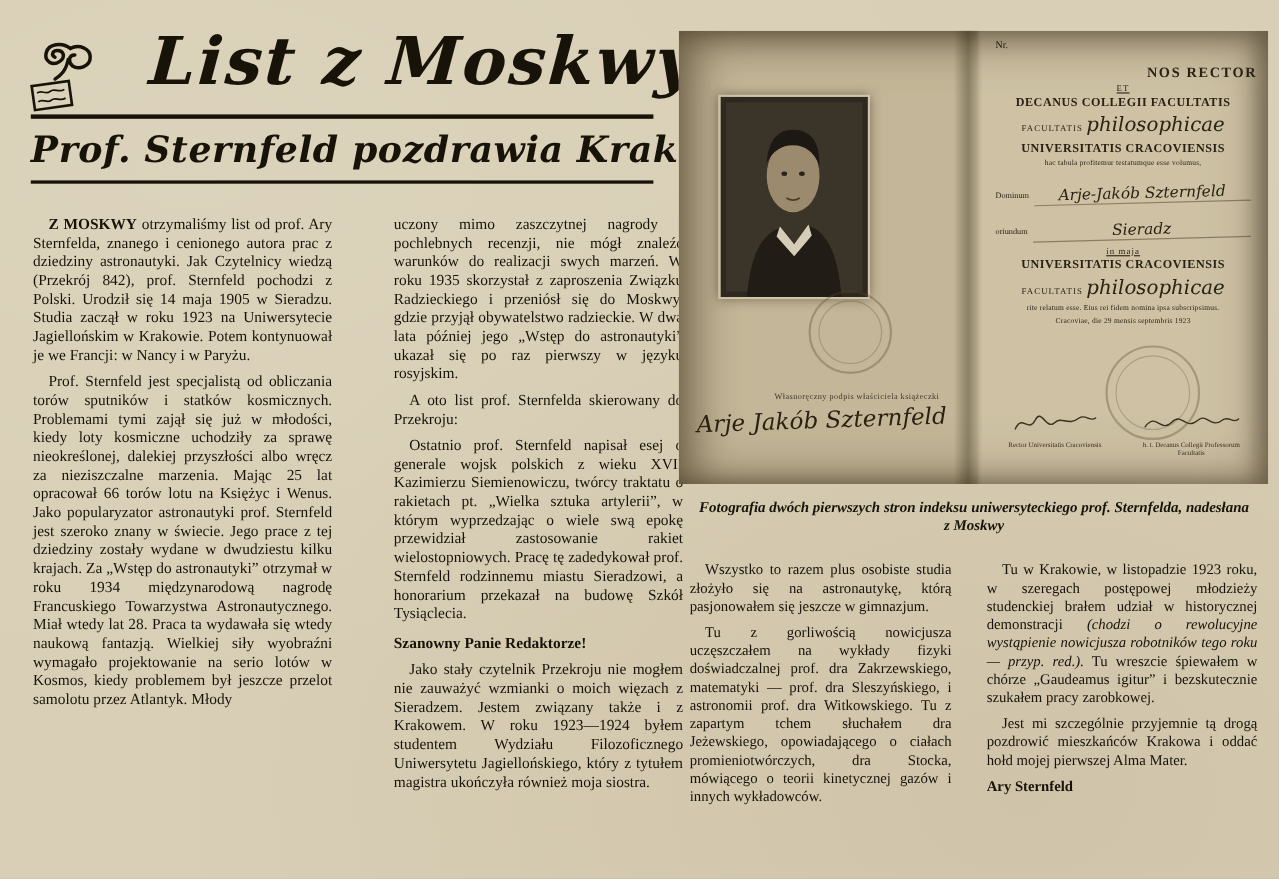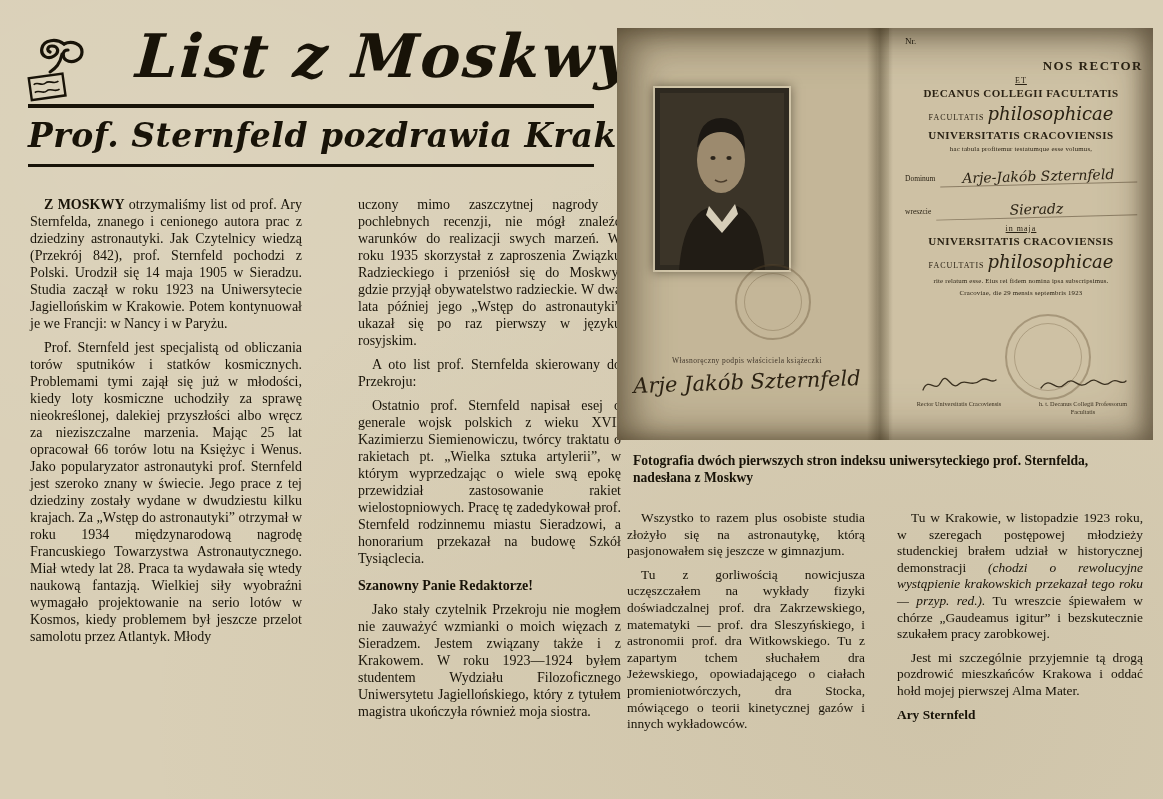--- a/index.html
+++ b/index.html
@@ -57,20 +57,21 @@
   }
 
   .portrait {
     position:absolute; left:36px; top:58px; width:134px; height:182px;
     border:2px solid rgba(235,225,200,.35); box-shadow:0 0 10px rgba(30,22,10,.5);
   }
   .sig-label {
     position:absolute; left:0; top:328px; width:260px; text-align:center;
     font-size:7.5px; letter-spacing:.4px; color:#40362а;
     color:#40362a;
+    padding-left:32px;
   }
   .owner-sig {
     position:absolute; left:0; top:342px; width:260px; text-align:center;
     font-family:"DejaVu Serif", serif; font-style:italic; font-size:21px;
     transform:rotate(-2deg); color:#2b2112;
   }
 
   .nr-label { position:absolute; left:288px; top:8px; font-size:9px; }
   .doc-right { position:absolute; left:282px; top:30px; width:244px; text-align:center; color:#2a2214; }
   .doc-right .big   { font-weight:bold; font-size:13px; letter-spacing:1.5px; margin:0 0 2px;text-align:right; }
@@ -91,22 +92,22 @@
   .stamp {
     position:absolute; border:2px solid rgba(95,75,45,.35); border-radius:50%;
   }
   .stamp::after {
     content:""; position:absolute; inset:7px; border:1px solid rgba(95,75,45,.30); border-radius:50%;
   }
   .stamp1 { left:118px; top:236px; width:72px; height:72px; }
   .stamp2 { left:388px; top:286px; width:82px; height:82px; }
 
   .photo-caption {
-    position:absolute; left:633px; top:452px; width:505px; text-align:left;
-    font-weight:bold; font-size:13.6px; line-height:17px;
+    position:absolute; left:633px; top:452px; width:505px; text-align:center;
+    font-style:italic; font-weight:bold; font-size:13.6px; line-height:17px;
   }
 </style>
 </head>
 <body>
 
 <div class="page">
 
   <svg class="logo" viewBox="0 0 78 66">
     <path d="M38 6 C30 0 18 2 16 10 C14 18 22 22 28 18 C34 14 32 8 26 8 C22 8 20 12 24 14" fill="none" stroke="#181308" stroke-width="3.2" stroke-linecap="round"></path>
     <path d="M38 6 C46 2 56 6 56 14 C56 22 46 26 40 22 C36 19 36 12 42 12" fill="none" stroke="#181308" stroke-width="3.2" stroke-linecap="round"></path>
@@ -164,21 +165,21 @@
         <span>FACULTATIS</span>
         <span class="hw">philosophicae</span>
       </div>
       <div class="med">UNIVERSITATIS CRACOVIENSIS</div>
       <div class="tiny">hac tabula profitemur testatumque esse volumus,</div>
       <div class="fillrow">
         <span>Dominum</span>
         <span class="hw">Arje-Jakób Szternfeld</span>
       </div>
       <div class="fillrow">
-        <span>wreszcie</span>
+        <span>oriundum</span>
         <span class="hw">Sieradz</span>
       </div>
       <div class="tinyc">in maja</div>
       <div class="med">UNIVERSITATIS CRACOVIENSIS</div>
       <div class="hwrow">
         <span>FACULTATIS</span>
         <span class="hw">philosophicae</span>
       </div>
       <div class="tiny">rite relatum esse. Eius rei fidem nomina ipsa subscripsimus.</div>
       <div class="tiny">Cracoviae, die 29 mensis septembris 1923</div>
@@ -204,18 +205,18 @@
   </div>
 
   <div class="photo-caption">Fotografia dwóch pierwszych stron indeksu uniwersyteckiego prof. Sternfelda, nadesłana z Moskwy</div>
 
   <div class="col col3">
     <p>Wszystko to razem plus osobiste studia złożyło się na astronautykę, którą pasjonowałem się jeszcze w gimnazjum.</p>
     <p>Tu z gorliwością nowicjusza uczęszczałem na wykłady fizyki doświadczalnej prof. dra Zakrzewskiego, matematyki — prof. dra Sleszyńskiego, i astronomii prof. dra Witkowskiego. Tu z zapartym tchem słuchałem dra Jeżewskiego, opowiadającego o ciałach promieniotwórczych, dra Stocka, mówiącego o teorii kinetycznej gazów i innych wykładowców.</p>
   </div>
 
   <div class="col col4">
-    <p><span>Tu w Krakowie, w listopadzie 1923 roku, w szeregach postępowej młodzieży studenckiej brałem udział w historycznej demonstracji </span><span class="it">(chodzi o rewolucyjne wystąpienie krakowskich przekazał tego roku — przyp. red.).</span><span> Tu wreszcie śpiewałem w chórze „Gaudeamus igitur” i bezskutecznie szukałem pracy zarobkowej.</span></p>
+    <p><span>Tu w Krakowie, w listopadzie 1923 roku, w szeregach postępowej młodzieży studenckiej brałem udział w historycznej demonstracji </span><span class="it">(chodzi o rewolucyjne wystąpienie nowicjusza robotników tego roku — przyp. red.).</span><span> Tu wreszcie śpiewałem w chórze „Gaudeamus igitur” i bezskutecznie szukałem pracy zarobkowej.</span></p>
     <p>Jest mi szczególnie przyjemnie tą drogą pozdrowić mieszkańców Krakowa i oddać hołd mojej pierwszej Alma Mater.</p>
     <p class="byline">Ary Sternfeld</p>
   </div>
 
 </div>
 
 </body></html>

